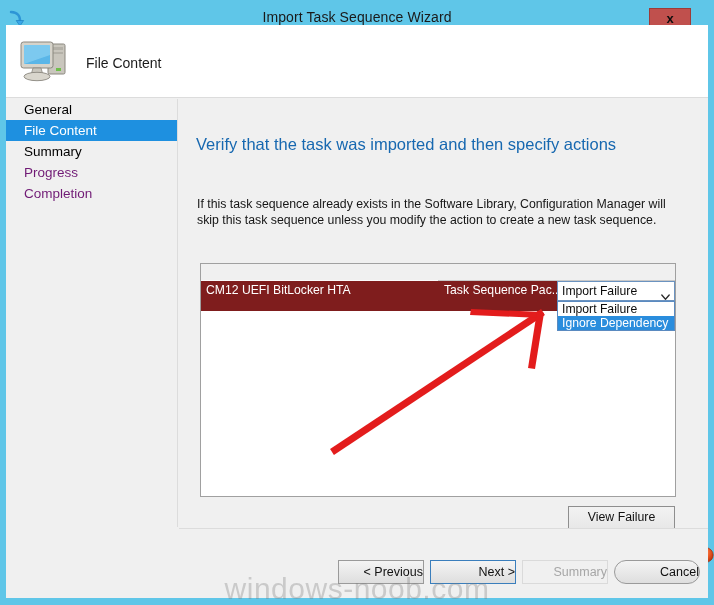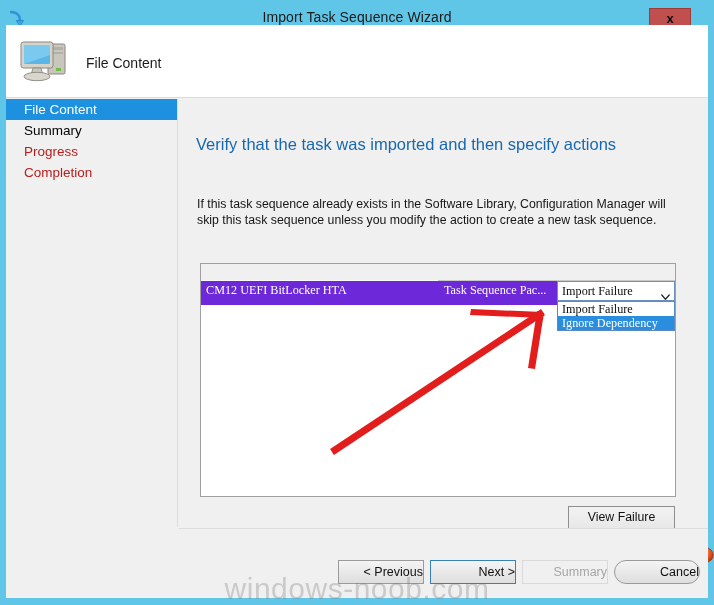--- a/index.html
+++ b/index.html
@@ -112,21 +112,21 @@
     font-size: 13.5px;
     color: #000000;
     white-space: nowrap;
     cursor: pointer;
   }
   .nav-item.selected {
     background: #1e90e0;
     color: #ffffff;
   }
   .nav-item.dim {
-    color: #b91c1c;
+    color: #701a75;
   }
 
   
   #main {
     position: absolute;
     left: 173px; top: 74px;
     width: 529px;
     height: 428px;
     background: #f0f0f0;
     box-sizing: border-box;
@@ -180,24 +180,23 @@
     cursor: pointer;
   }
   #lv-col-name  { left: 0px;   width: 238px; }
   #lv-col-type  { left: 238px; width: 118px; margin-top: 8px; }
   #lv-col-action{ left: 356px; width: 118px; border-right: none; }
 
   #lv-row {
     position: absolute;
     left: 0; top: 17px;
     width: 474px;
-    height: 24px;
-    background: #6d28d9;
-    cursor: pointer;
-    font-family: Liberation Serif, serif;
+    height: 30px;
+    background: #7f1d1d;
+    cursor: pointer;
   }
   .lv-cell {
     position: absolute;
     top: 0;
     height: 20px;
     line-height: 19px;
     font-size: 12.2px;
     color: #ffffff;
     padding-left: 5px;
     box-sizing: border-box;
@@ -366,20 +365,21 @@
           <path d="M8 12 L34 12 L34 22 L8 31 Z" fill="#8fd4f3" opacity="0.65"></path>
 
           <path d="M17 35 L25 35 L27 42 L15 42 Z" fill="#c9c6bd" stroke="#8a877f" stroke-width="0.8"></path>
           <ellipse cx="21" cy="43.5" rx="13" ry="4.2" fill="#d9d6cd" stroke="#8a877f" stroke-width="0.9"></ellipse>
         </svg>
       </span>
       <div id="header-title">File Content</div>
     </div>
 
     <div id="sidebar">
+      <div class="nav-item">General</div>
       <div class="nav-item selected">File Content</div>
       <div class="nav-item">Summary</div>
       <div class="nav-item dim">Progress</div>
       <div class="nav-item dim">Completion</div>
     </div>
 
     <div id="main">
 
       <div id="page-heading">Verify that the task was imported and then specify actions</div>
       <div id="page-desc">If this task sequence already exists in the Software Library, Configuration Manager will skip this task sequence unless you modify the action to create a new task sequence.</div>

